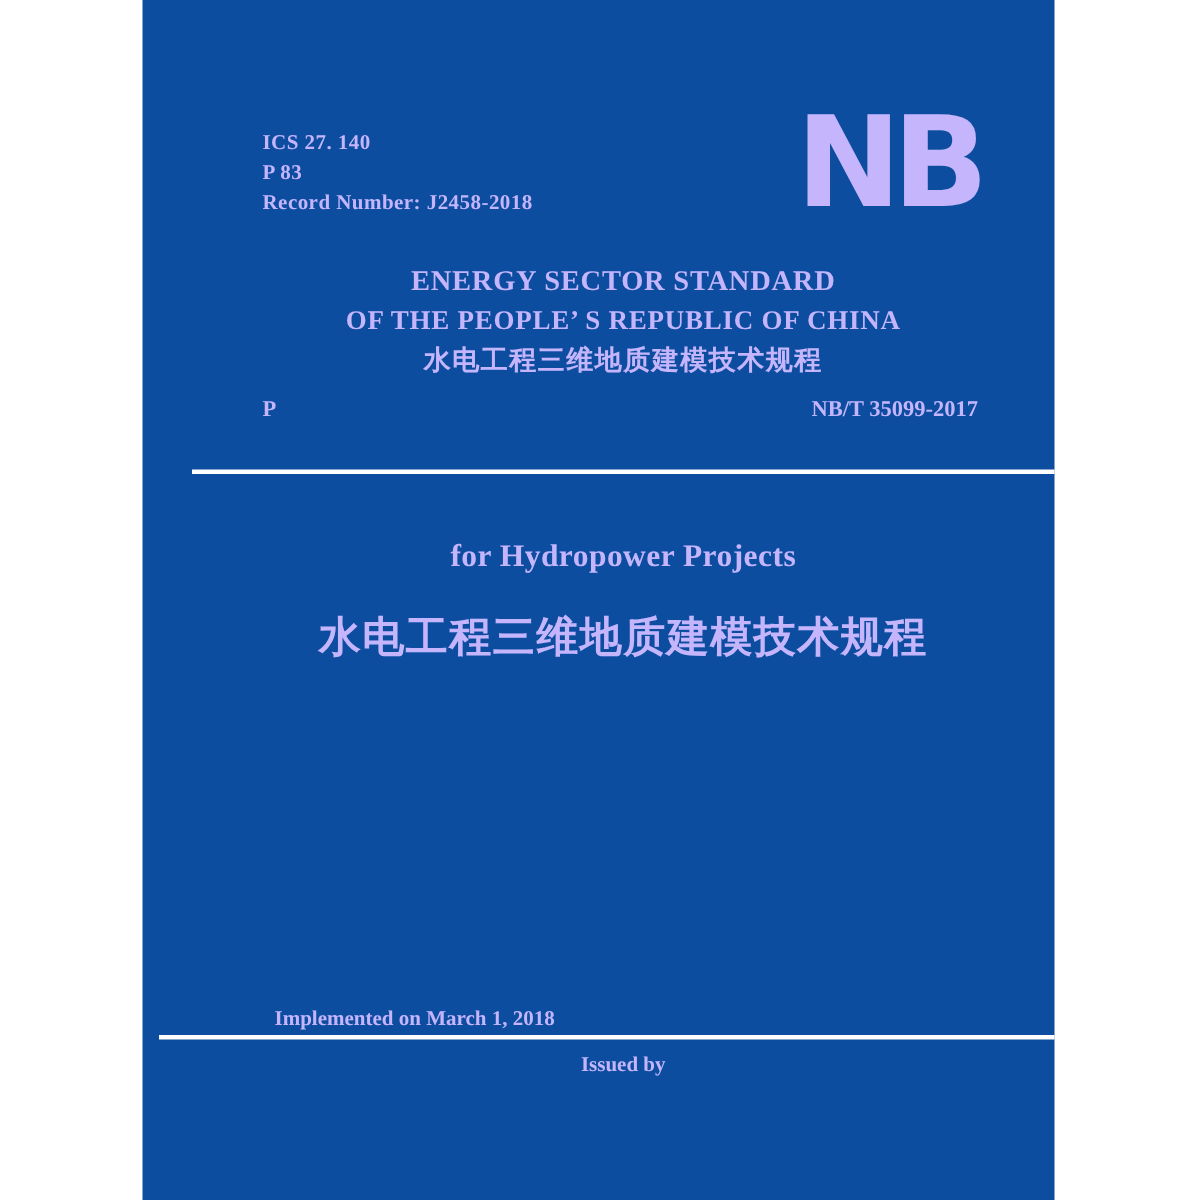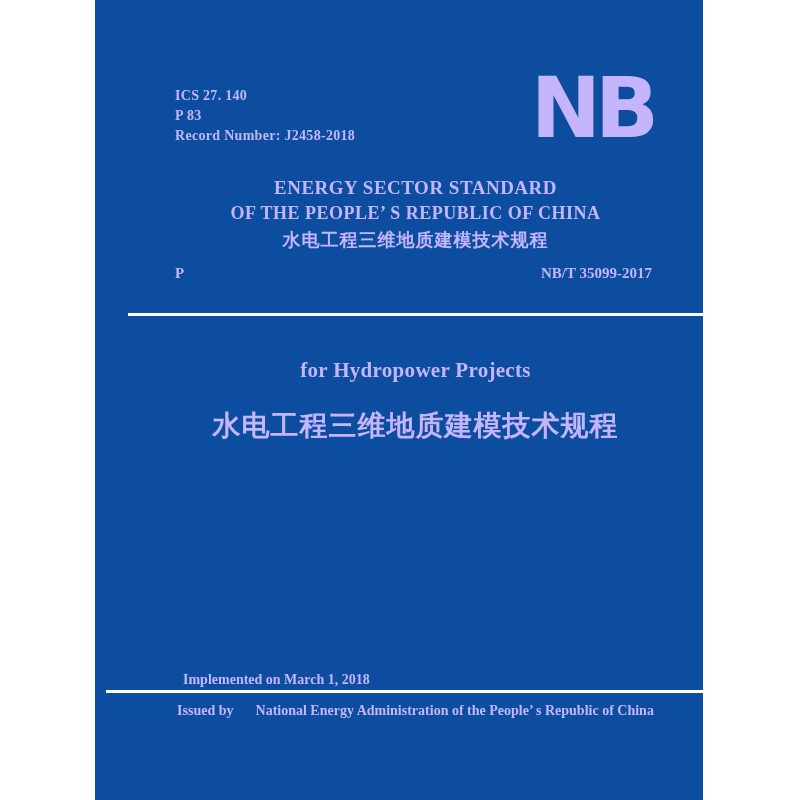--- a/index.html
+++ b/index.html
@@ -151,17 +151,16 @@
     </div>
 
     <div class="issue-row">
       <span>Implemented on March 1, 2018</span>
     </div>
 
     <div class="rule rule2"></div>
 
     <div class="issuer-row">
       <span>Issued by</span>
-      <span>National Energy Administration of the People’ s Republic of China</span>
     </div>
 
   </div>
 </div>
 
 </body></html>

